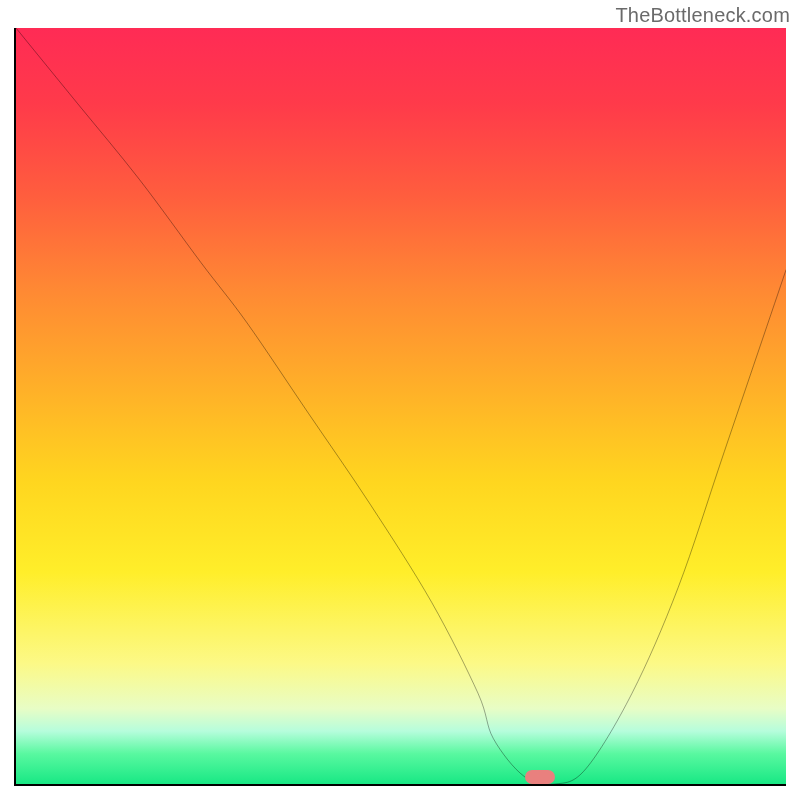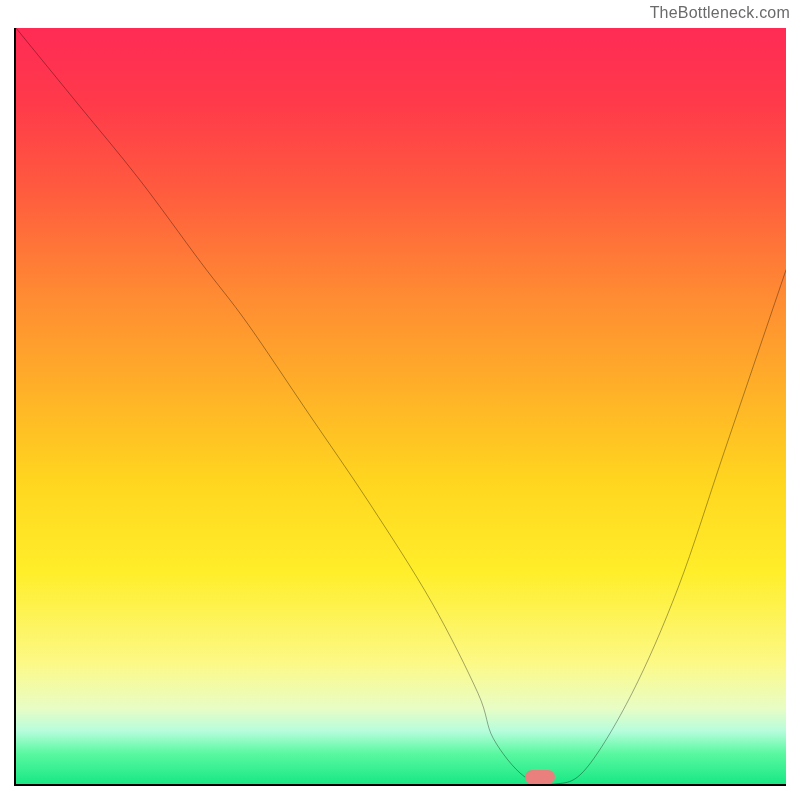--- a/index.html
+++ b/index.html
@@ -10,21 +10,21 @@
     background: #ffffff;
     font-family: Arial, Helvetica, sans-serif;
     overflow: hidden;
   }
 
   .watermark {
     position: absolute;
     top: 4px;
     right: 10px;
     color: #6a6a6a;
-    font-size: 16px;
+    font-size: 20px;
     font-weight: 400;
     letter-spacing: 0.2px;
     z-index: 10;
   }
 
   .plot-wrap {
     position: absolute;
     left: 14px;
     top: 28px;
     width: 772px;

